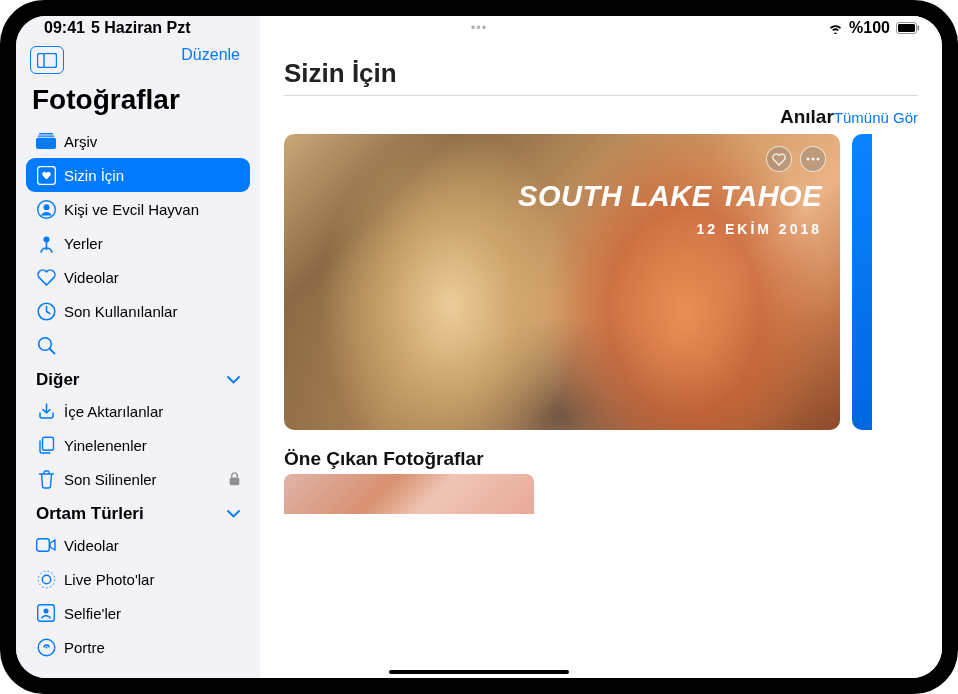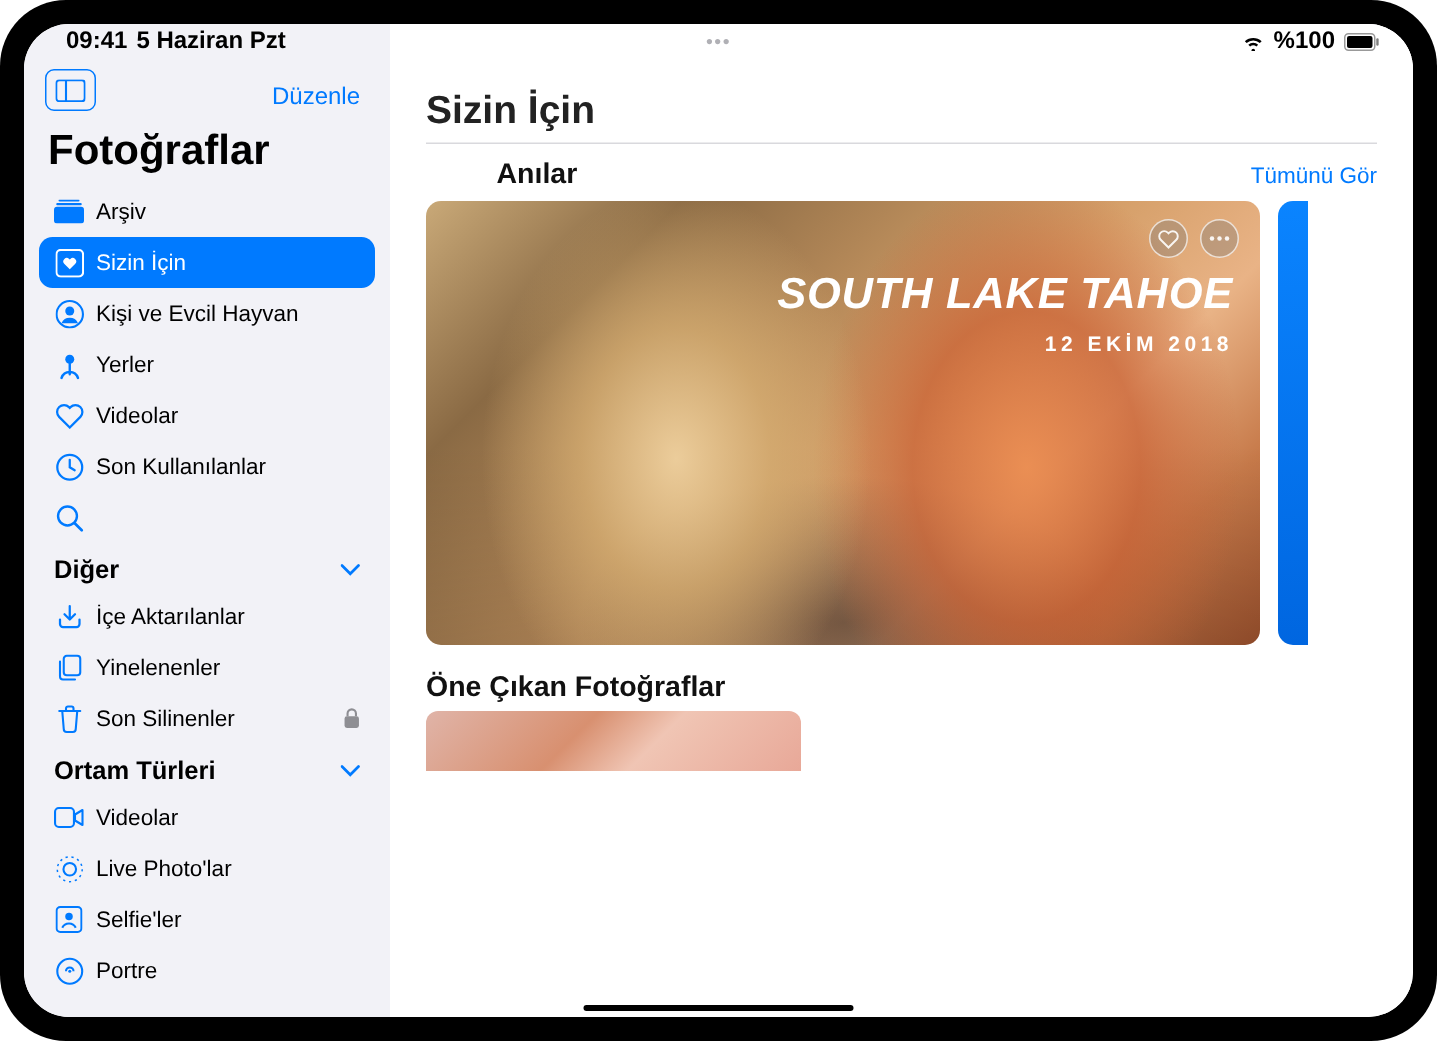--- a/index.html
+++ b/index.html
@@ -66,21 +66,21 @@
       background: #f2f2f7;
       display: flex;
       flex-direction: column;
       padding: 0 10px;
       overflow-y: auto;
       overflow-x: hidden;
     }
     .sidebar-top {
       display: flex;
       justify-content: space-between;
-      align-items: flex-end;
+      align-items: flex-start;
       padding: 8px 4px 10px 4px;
       gap: 20px;
     }
     .sidebar-toggle {
       width: 34px; height: 28px;
       border: 1px solid #007aff;
       border-radius: 6px;
       display: flex; align-items: center; justify-content: center;
       color: #007aff;
     }
@@ -127,24 +127,23 @@
     .main-title {
       font-size: 26px;
       font-weight: 700;
       color: #222;
       padding-bottom: 6px;
       border-bottom: 1px solid #d9d9dd;
       margin-right: 24px;
     }
     .section-header {
       display: flex;
-      justify-content: space-between;
+      justify-content: flex-end;
       align-items: baseline;
       padding: 10px 24px 6px 0;
-      margin-left: 47px;
     }
     .section-title { font-size: 19px; font-weight: 700; color: #111; }
     .see-all { color: #007aff; font-size: 15px; }
 
     .memory-row {
       display: flex;
       gap: 12px;
       overflow: hidden;
     }
     .memory-card {

